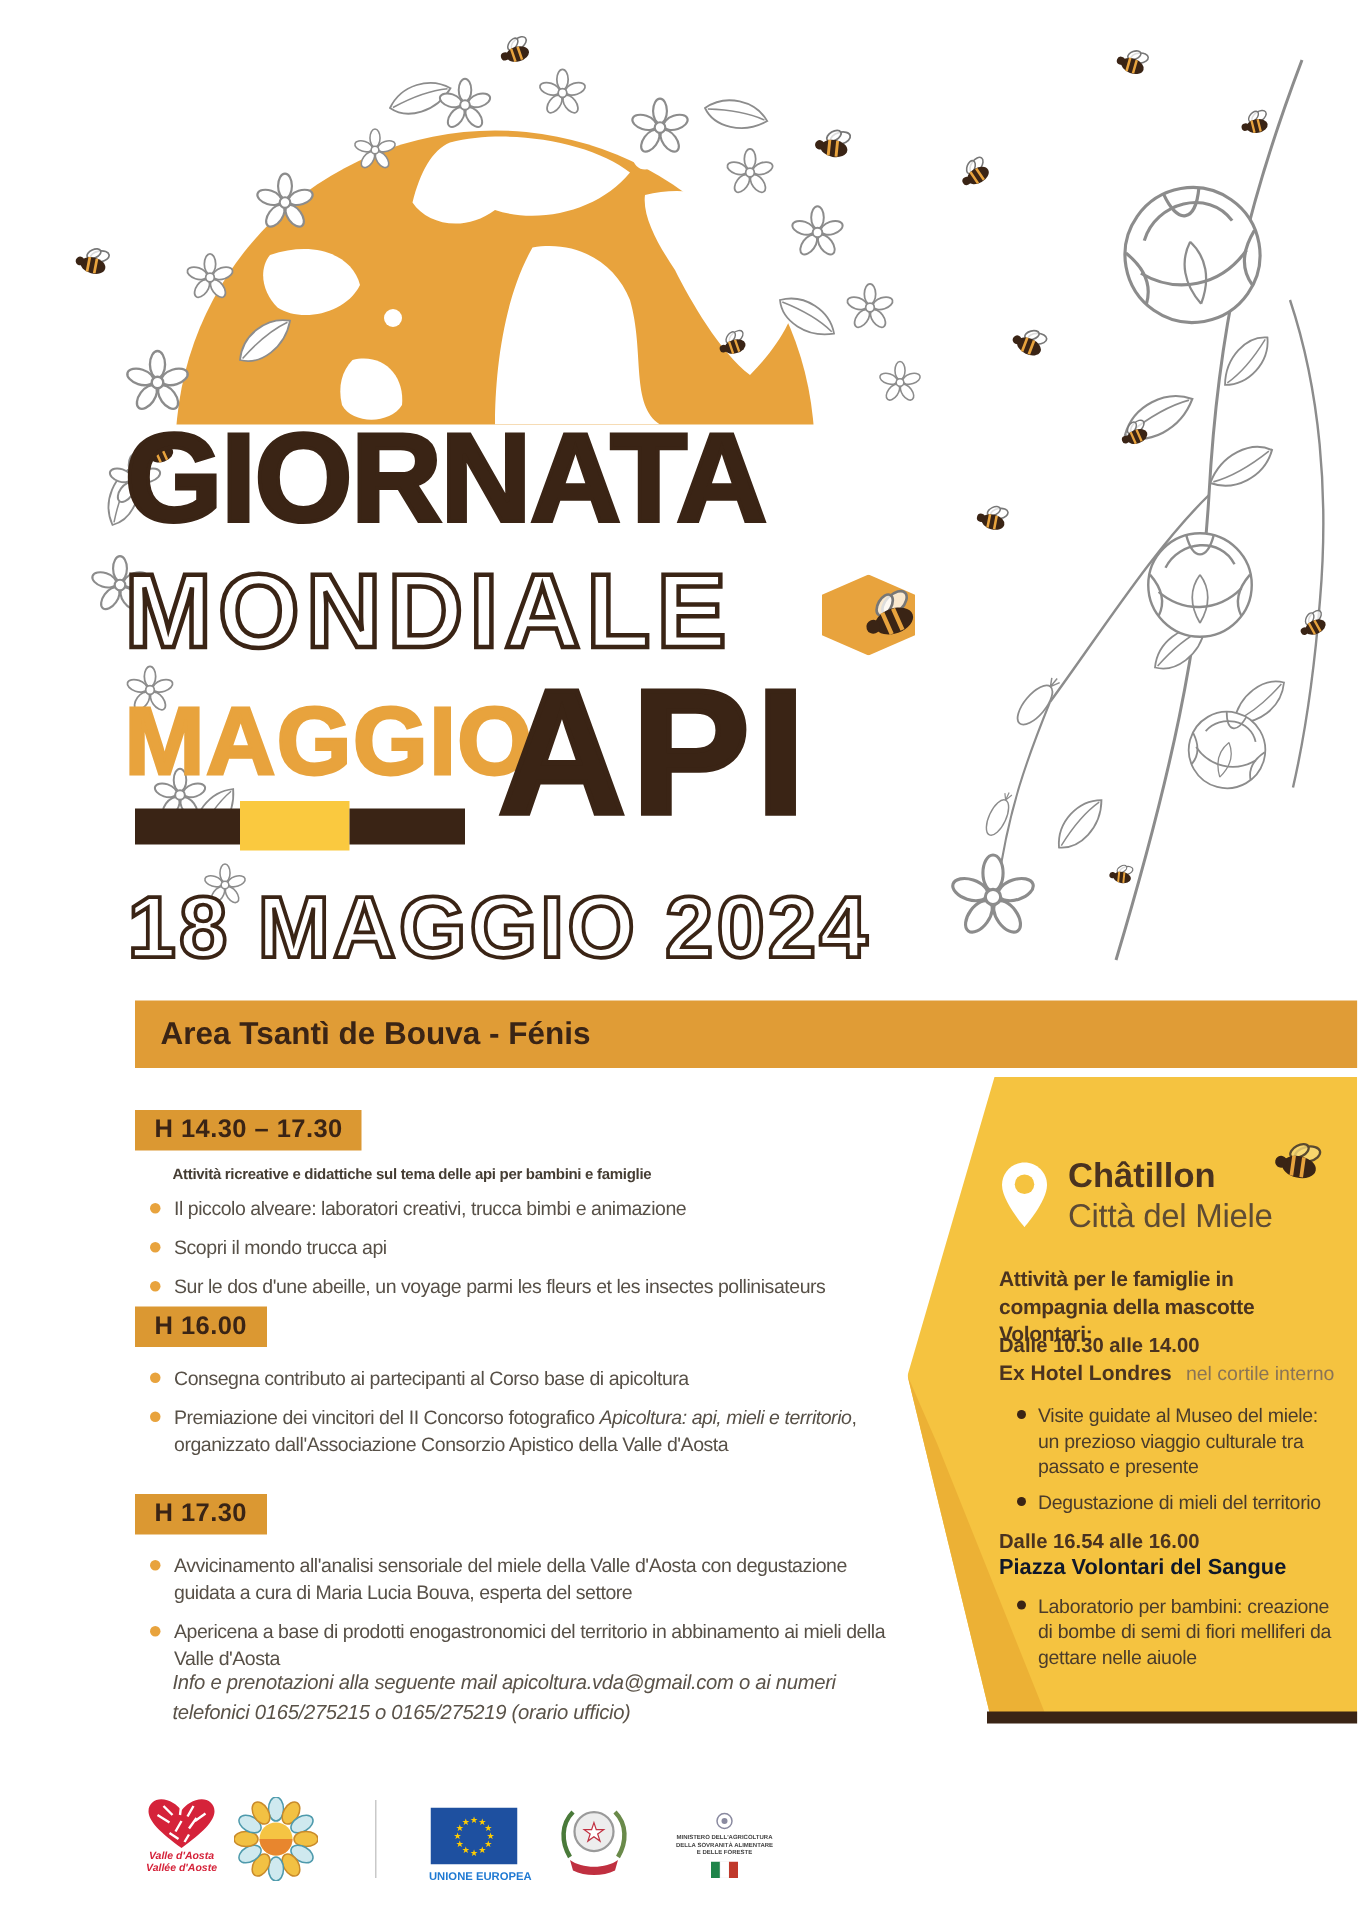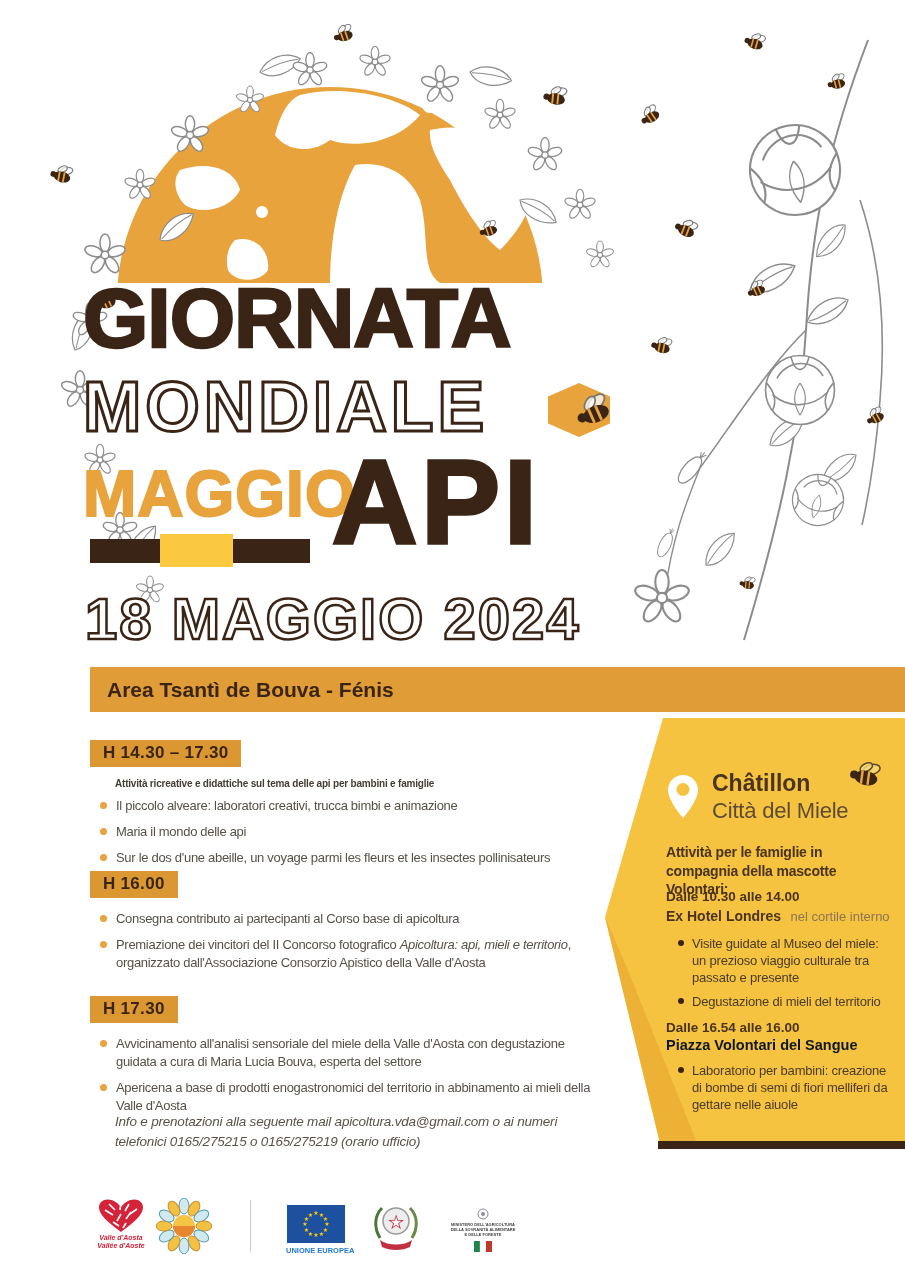--- a/index.html
+++ b/index.html
@@ -190,21 +190,21 @@
   <div class="sec" style="top:740px;z-index:3;">
     <span class="badge">H 14.30 – 17.30</span>
     <div class="intro">Attività ricreative e didattiche sul tema delle api per bambini e famiglie</div>
     <div style="padding-left:10px;">
       <div class="brow">
         <span class="dot"></span>
         <span class="btxt">Il piccolo alveare: laboratori creativi, trucca bimbi e animazione</span>
       </div>
       <div class="brow">
         <span class="dot"></span>
-        <span class="btxt">Maria il mondo delle api</span>
+        <span class="btxt">Scopri il mondo trucca api</span>
       </div>
       <div class="brow">
         <span class="dot"></span>
         <span class="btxt" style="white-space:nowrap;">Sur le dos d'une abeille, un voyage parmi les fleurs et les insectes pollinisateurs</span>
       </div>
     </div>
   </div>
 
   <div class="sec" style="top:871px;z-index:3;">
     <span class="badge">H 16.00</span>

